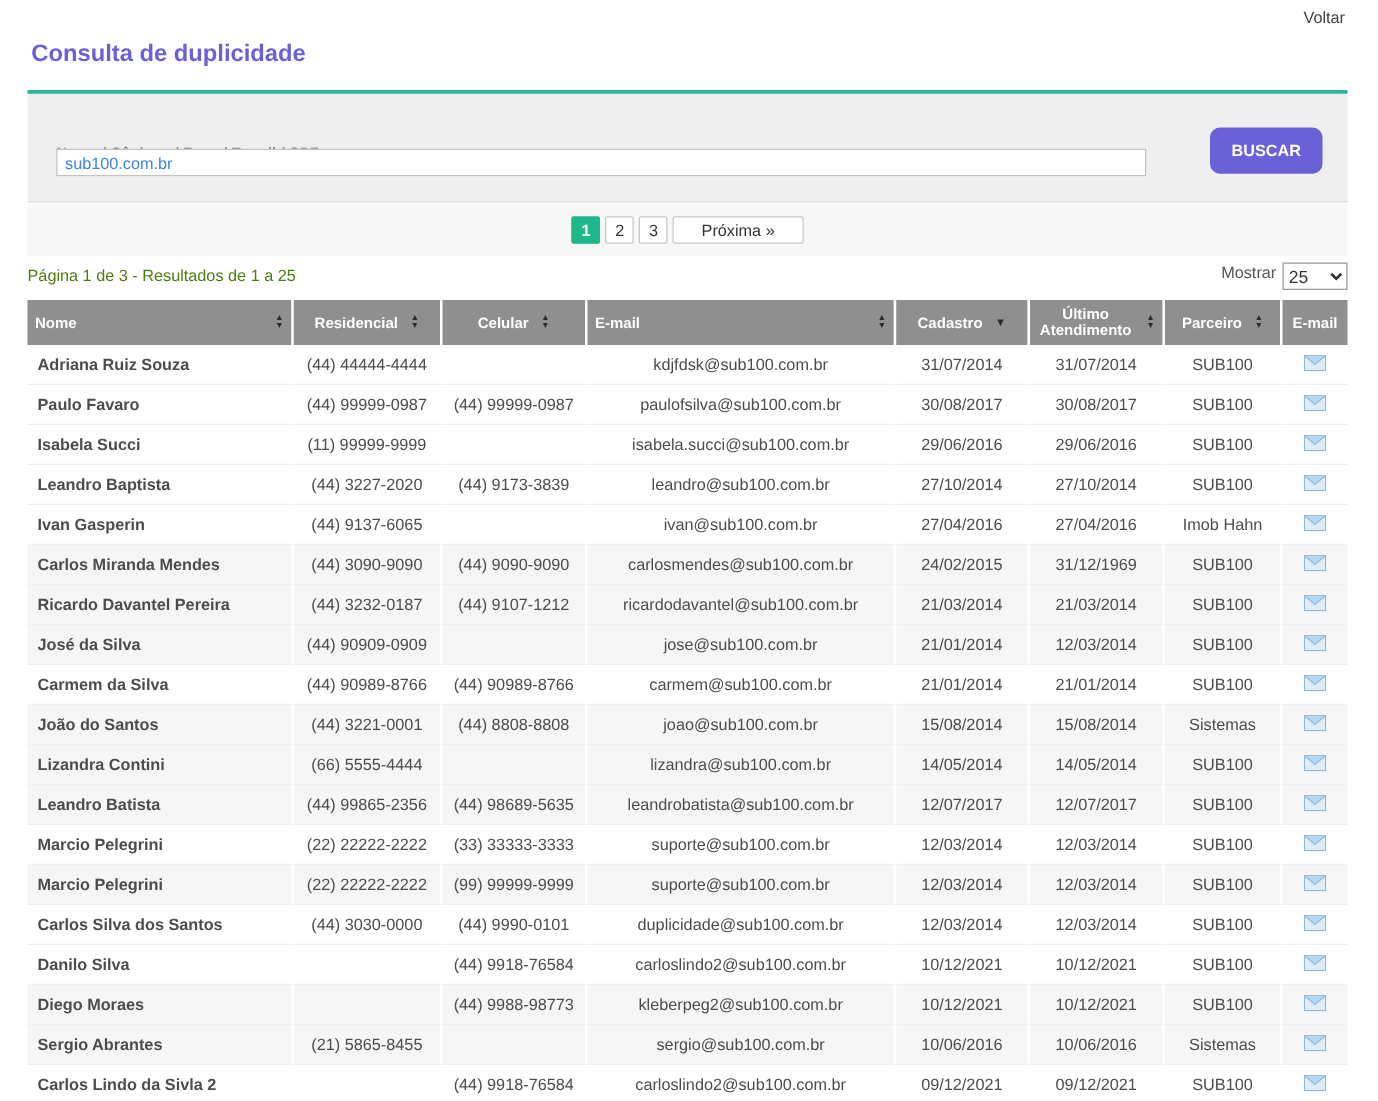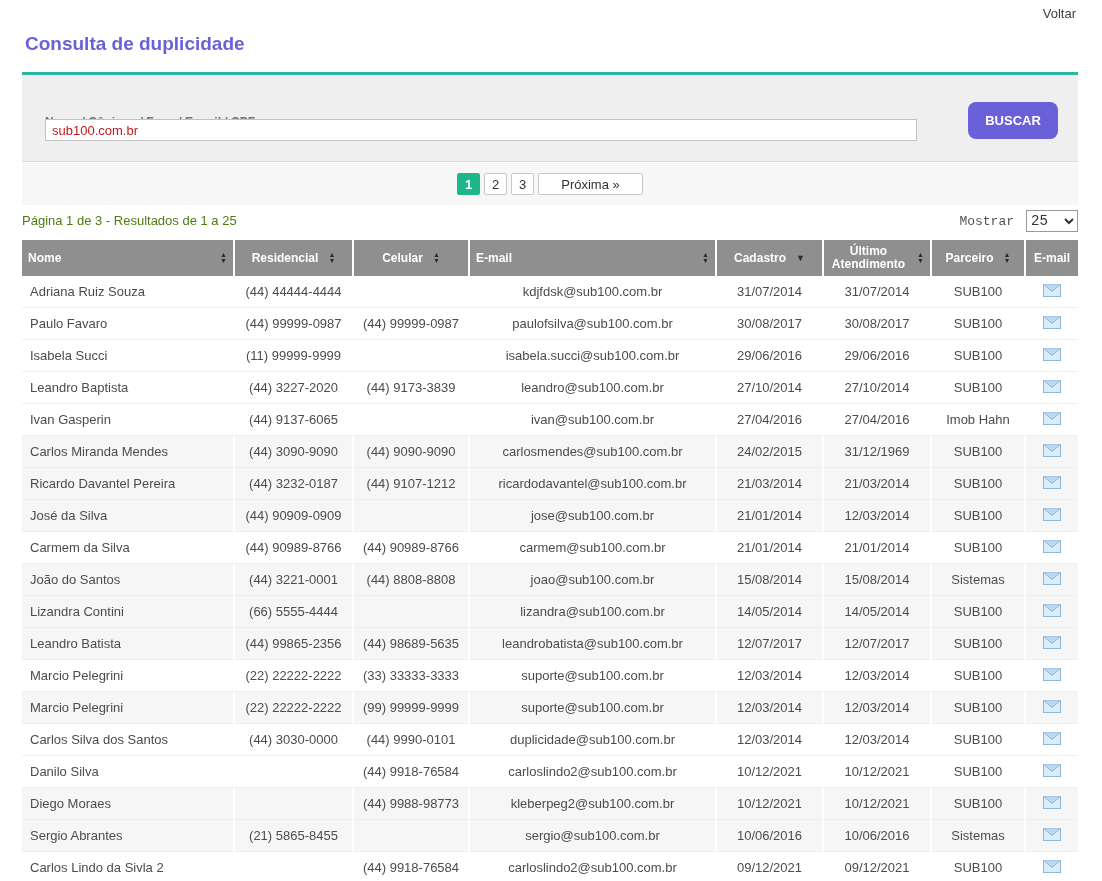--- a/index.html
+++ b/index.html
@@ -15,47 +15,47 @@
   }
   .page{position:relative;width:1102px;height:881px;background:#fff;overflow:hidden;}
 
   .voltar{position:absolute;top:6px;right:26px;color:#3f3f3f;text-decoration:none;font-size:13px;cursor:pointer;}
   .title{position:absolute;top:33px;left:25px;font-size:19px;font-weight:bold;color:var(--accent);}
 
   .search-panel{position:absolute;top:72px;left:22px;width:1056px;height:90px;background:#f0eff0;
     border-top:3px solid var(--teal);border-bottom:1px solid #dcdbdb;}
   .search-label{position:absolute;left:23px;top:28px;font-size:12px;font-weight:bold;color:#737373;margin-top:12px;}
   .search-input{position:absolute;left:23px;top:44px;width:872px;height:22px;border:1px solid #c2c2c2;
-    font-family:inherit;font-size:13px;color:#b91c1c;padding:0 6px;background:#fff;}
+    font-family:inherit;font-size:13px;color:#3b82f6;padding:0 6px;background:#fff;}
   .buscar{position:absolute;right:20px;top:27px;width:90px;height:37px;background:var(--accent);
     color:#fff;border:none;border-radius:8px;font-family:inherit;font-size:13px;font-weight:bold;cursor:pointer;}
 
   .pager-band{position:absolute;top:163px;left:22px;width:1056px;height:42px;background:#f8f7f8;
     display:flex;align-items:center;justify-content:center;gap:4px;}
   .page-btn{min-width:23px;height:22px;padding:0 6px;background:#fff;border:1px solid #c8c8c8;border-radius:2px;
     font-family:inherit;font-size:13px;color:#333;cursor:pointer;}
   .page-btn.active{background:var(--green);border-color:var(--green);color:#fff;font-weight:bold;}
   .page-btn.next{padding:0 22px;font-weight:normal;}
 
   .summary-row{position:absolute;top:205px;left:22px;width:1056px;height:32px;}
   .summary{text-align:left;line-height:32px;color:#4d7c0f;font-size:13px;}
-  .show-wrap{position:absolute;right:0;top:5px;color:#555;font-size:13px;display:flex;align-items:center;gap:12px;font-family:Liberation Mono, monospace;}
+  .show-wrap{position:absolute;right:0;top:5px;color:#555;font-size:13px;display:flex;gap:5px;}
   .show-wrap select{width:52px;height:22px;font-family:inherit;font-size:14px;color:#333;border:1px solid #9a9a9a;background:#fff;}
 
   table{position:absolute;top:240px;left:22px;width:1056px;table-layout:fixed;border-collapse:separate;border-spacing:0;}
   th{background:var(--header-gray);color:#fff;font-size:12px;font-weight:bold;height:36px;vertical-align:middle;padding:0 6px;}
   th,td{border-left:2px solid #fff;}
   th:first-child,td:first-child{border-left:none;}
   .th-inner{display:flex;align-items:center;justify-content:center;gap:10px;line-height:13px;}
   .th-inner.spread{justify-content:space-between;}
   .sort-both{display:flex;flex-direction:column;align-items:center;color:#2b2b2b;font-size:7px;line-height:6px;}
   .sort-desc{color:#2b2b2b;font-size:9px;line-height:9px;}
   td{height:32px;font-size:13px;color:#4c4c4c;text-align:center;border-bottom:1px solid #efefef;padding:0 4px;
     overflow:hidden;white-space:nowrap;}
-  td.c0{text-align:left;padding-left:8px;}
+  td.c0{text-align:left;padding-left:8px;font-weight:bold;}
   tr.shaded td{background:#f6f6f6;}
   .mail-btn{display:inline-block;line-height:0;cursor:pointer;}
 </style>
 </head>
 <body>
 
 <div class="page">
 
   <a class="voltar">Voltar</a>
 

